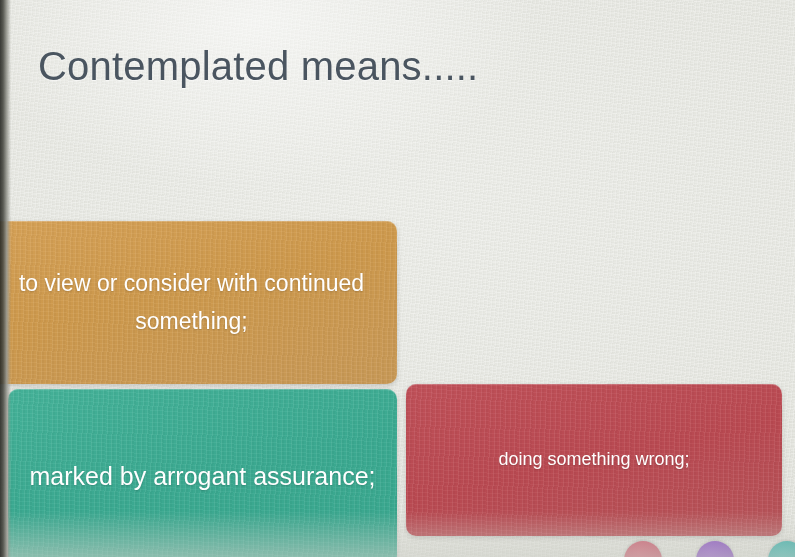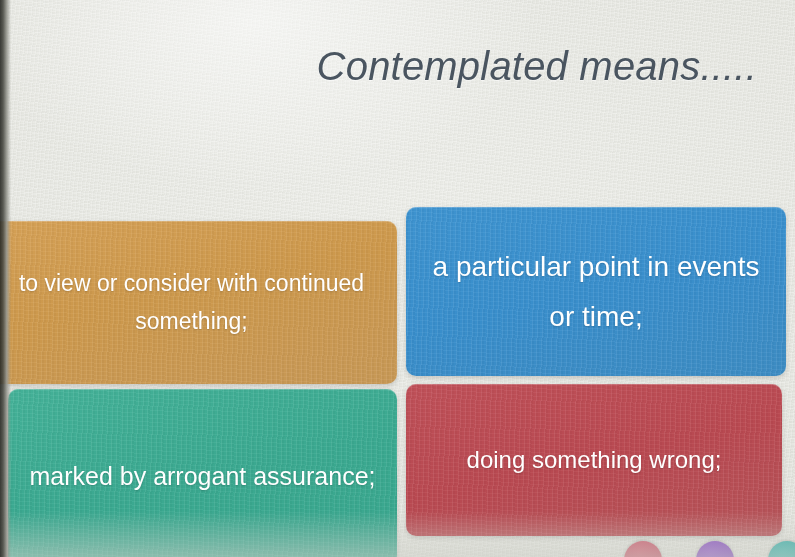--- a/index.html
+++ b/index.html
@@ -54,29 +54,28 @@
     width: 72%; height: 60%;
     background: radial-gradient(ellipse at center, rgba(255,255,255,.55) 0%, rgba(255,255,255,0) 70%);
     pointer-events: none;
   }
 
   
   #question {
     position: absolute;
     left: 0; right: 0;
     top: 44px;
-    text-align: right;
+    text-align: left;
     font-size: 40px;
     line-height: 1.12;
     color: #4a5560;
     letter-spacing: .2px;
     text-shadow: 0 1px 1px rgba(255,255,255,.65);
     padding: 0 38px;
     box-sizing: border-box;
-    font-style: italic;
   }
 
   
   .answer {
     position: absolute;
     border-radius: 10px;
     color: #ffffff;
     display: flex;
     align-items: center;
     justify-content: center;
@@ -121,21 +120,21 @@
     left: 8px;   top: 389px;
     width: 389px; height: 176px;
     font-size: 25px;
     line-height: 1.82;
     background: linear-gradient(168deg, #45b399 0%, #3cab92 50%, #3aa78f 100%);
   }
   
   #opt-d {
     left: 406px;  top: 384px;
     width: 376px; height: 152px;
-    font-size: 24px;
+    font-size: 18px;
     line-height: 1.95;
     background: linear-gradient(168deg, #c1515a 0%, #bb4a52 50%, #b8565c 100%);
   }
 
   
   .fab {
     position: absolute;
     border-radius: 50%;
     width: 38px; height: 38px;
     bottom: -22px;
@@ -152,23 +151,20 @@
 
   <div id="texture"></div>
   <div id="glare"></div>
 
   <div id="question">Contemplated means.....</div>
 
   <div class="answer" id="opt-a">
     <span class="txt">to view or consider with continued something;</span>
   </div>
 
-  <div class="answer" id="opt-b">
-    <span class="txt">a particular point in events or time;</span>
-  </div>
 
   <div class="answer" id="opt-c">
     <span class="txt">marked by arrogant assurance;</span>
   </div>
 
   <div class="answer" id="opt-d">
     <span class="txt">doing something wrong;</span>
   </div>
 
   <div class="fab" id="fab-1"></div>

